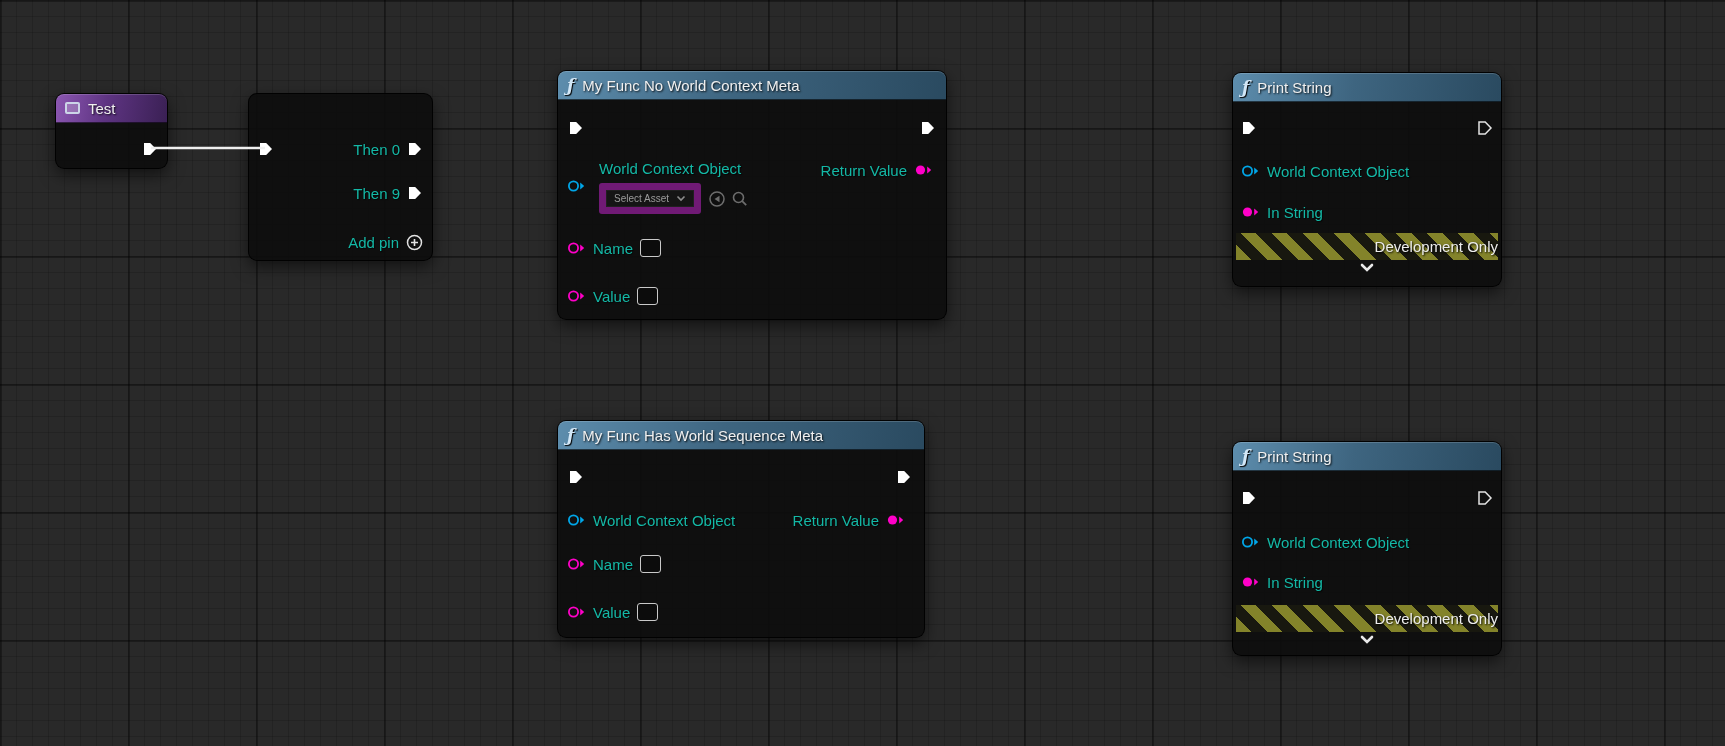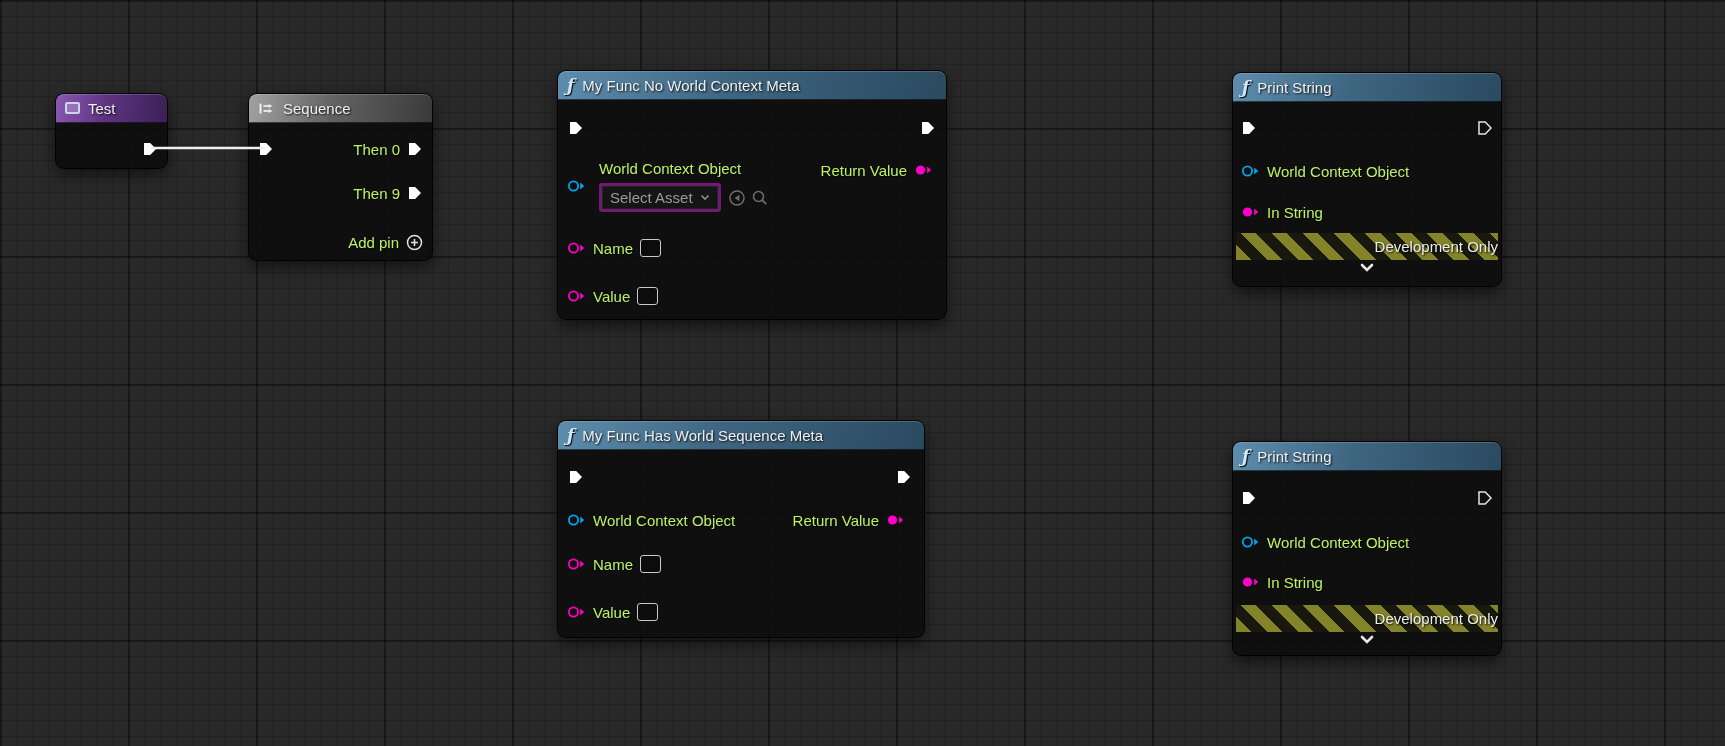--- a/index.html
+++ b/index.html
@@ -37,42 +37,42 @@
   .hdr-blue   { background:linear-gradient(100deg,#5d8dad 0%,#3e6580 45%,#2a4a60 100%); }
   .hdr-gray   { background:linear-gradient(100deg,#a2a2a2 0%,#636363 45%,#3a3a3a 100%); }
   .hdr-purple { background:linear-gradient(100deg,#8c57b2 0%,#5e3482 45%,#3a2054 100%); }
   .ficon {
     font-family:"DejaVu Serif", serif; font-style:italic; font-weight:bold;
     font-size:17px; line-height:1; color:#d2e7f7; text-shadow:1px 1px 1px #000;
   }
 
   .abs  { position:absolute; }
   .prow { position:absolute; height:18px; display:flex; align-items:center; gap:7px; white-space:nowrap; }
-  .lbl  { font-size:15px; color:#bef264; text-shadow:1px 1px 1px rgba(0,0,0,0.65); }
+  .lbl  { font-size:15px; color:#14b8a6; text-shadow:1px 1px 1px rgba(0,0,0,0.65); }
 
   
   .epin use { fill:#ffffff; }
   .epin.hollow use { fill:none; stroke:#e3e3e3; stroke-width:1.5; }
   
   .dpin { display:block; }
   .dpin .c { fill:none; stroke:currentColor; stroke-width:1.8; }
   .dpin.filled .c { fill:currentColor; stroke:none; }
   .dpin .t { fill:currentColor; }
   .blue { color:#00a6e8; }
   .pink { color:#ff00c8; }
 
   .txtbox {
     display:inline-block; width:21px; height:18px;
     background:#0c0c0c; border:1px solid #c9c9c9; border-radius:3px;
   }
   .picker {
     display:flex; align-items:center; gap:7px;
-    background:#151515; border:3px solid #701a75; border-radius:3px;
+    background:#151515; border:7px solid #701a75; border-radius:3px;
     box-shadow:inset 0 0 0 1px rgba(255,255,255,0.05);
-    padding:3px 8px; font-size:15px; color:#9b9b9b; white-space:nowrap;
+    padding:3px 8px; font-size:10px; color:#9b9b9b; white-space:nowrap;
   }
   .ghost-icons { display:flex; align-items:center; gap:5px; }
 
   .banner {
     position:absolute; left:3px; right:3px; height:27px;
     display:flex; align-items:center; justify-content:flex-end;
     background:repeating-linear-gradient(45deg,#83832a 0 11px,#18180f 11px 22px);
     font-size:15px; color:#ededed; text-shadow:1px 1px 2px #000;
   }
   .collapse { position:absolute; left:50%; transform:translateX(-50%); }
@@ -111,30 +111,20 @@
       <span class="title">Test</span>
     </div>
     <div class="prow" style="right:9px;top:46px">
       <svg class="epin" width="16" height="16">
           <use href="#exec"></use>
         </svg>
     </div>
   </div>
 
   <div class="node" style="left:248px;top:93px;width:185px;height:168px;">
-    <div class="hdr hdr-gray">
-      <svg width="17" height="15">
-        <path d="M2.5,2.5 V12.5" stroke="#f0f0f0" stroke-width="2" fill="none"></path>
-        <path d="M5.5,5 H10.5" stroke="#f0f0f0" stroke-width="1.8" fill="none"></path>
-        <path d="M10.5,2.9 L14.5,5 L10.5,7.1 Z" fill="#f0f0f0"></path>
-        <path d="M5.5,10 H10.5" stroke="#f0f0f0" stroke-width="1.8" fill="none"></path>
-        <path d="M10.5,7.9 L14.5,10 L10.5,12.1 Z" fill="#f0f0f0"></path>
-      </svg>
-      <span class="title">Sequence</span>
-    </div>
     <div class="prow" style="left:9px;top:46px">
       <svg class="epin" width="16" height="16">
           <use href="#exec"></use>
         </svg>
     </div>
     <div class="prow" style="right:9px;top:46px">
       <span class="lbl">Then 0</span>
       <svg class="epin" width="16" height="16">
           <use href="#exec"></use>
         </svg>

